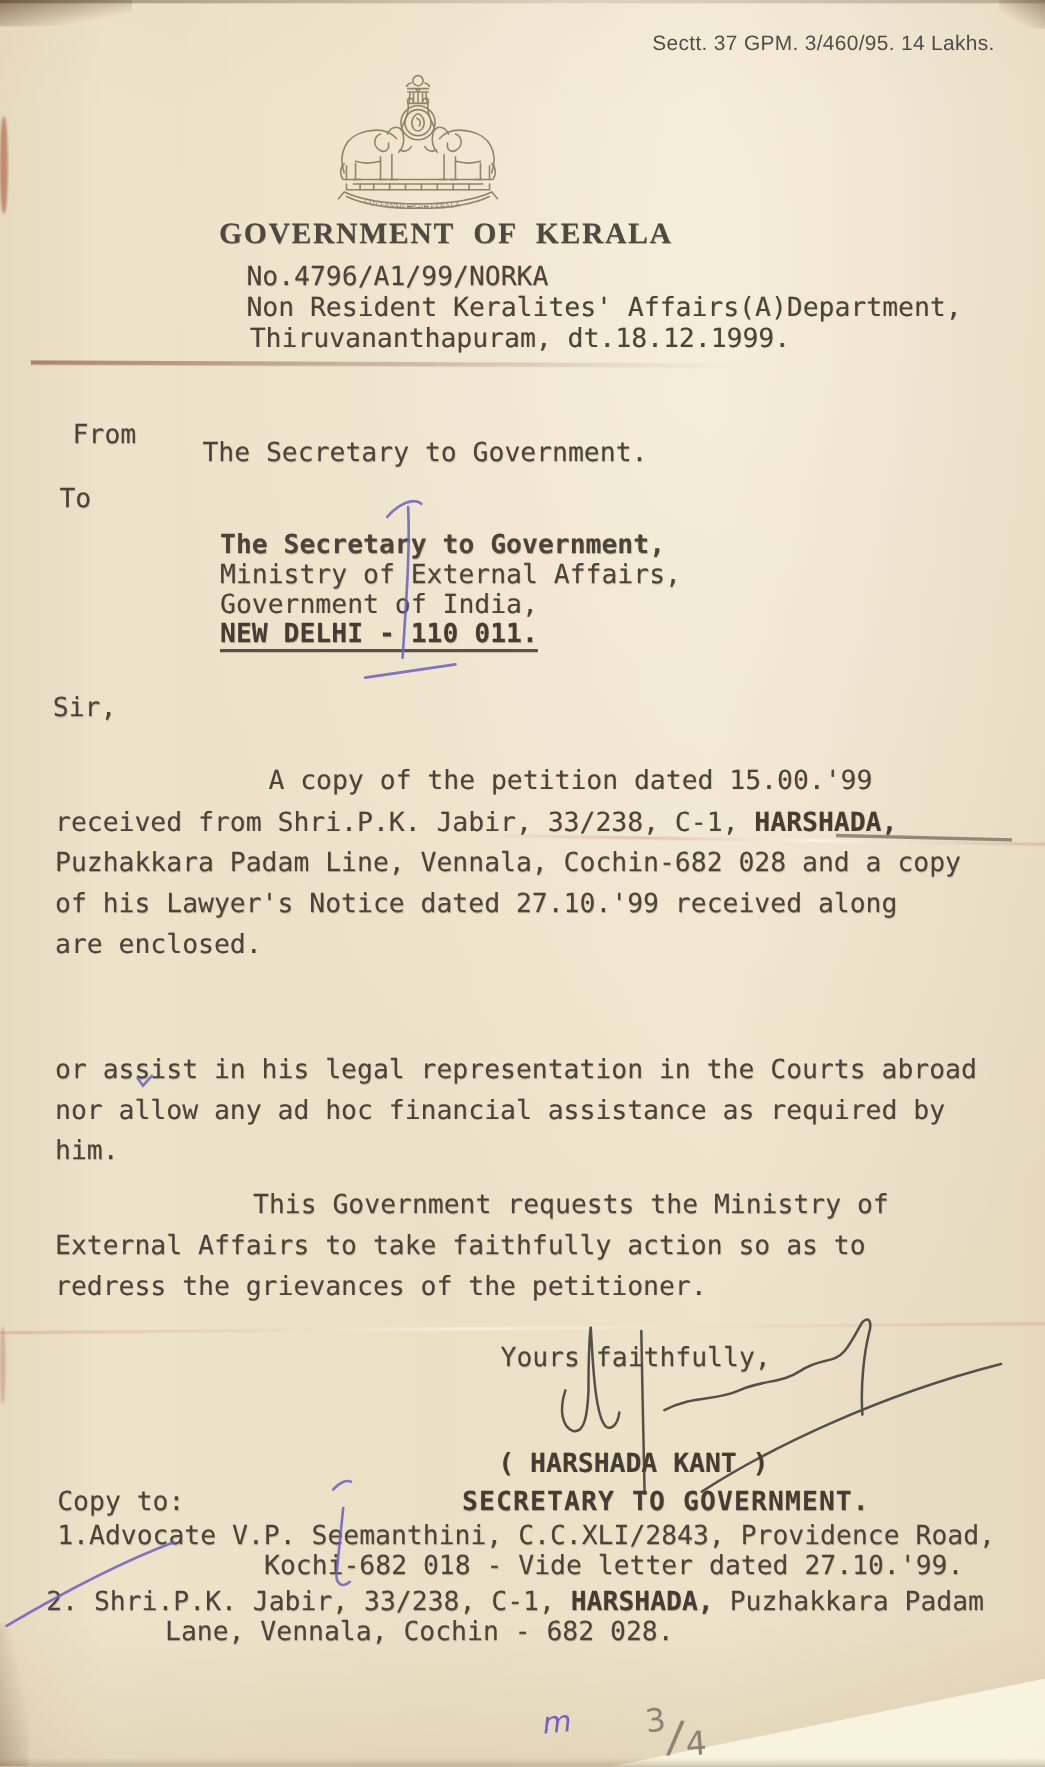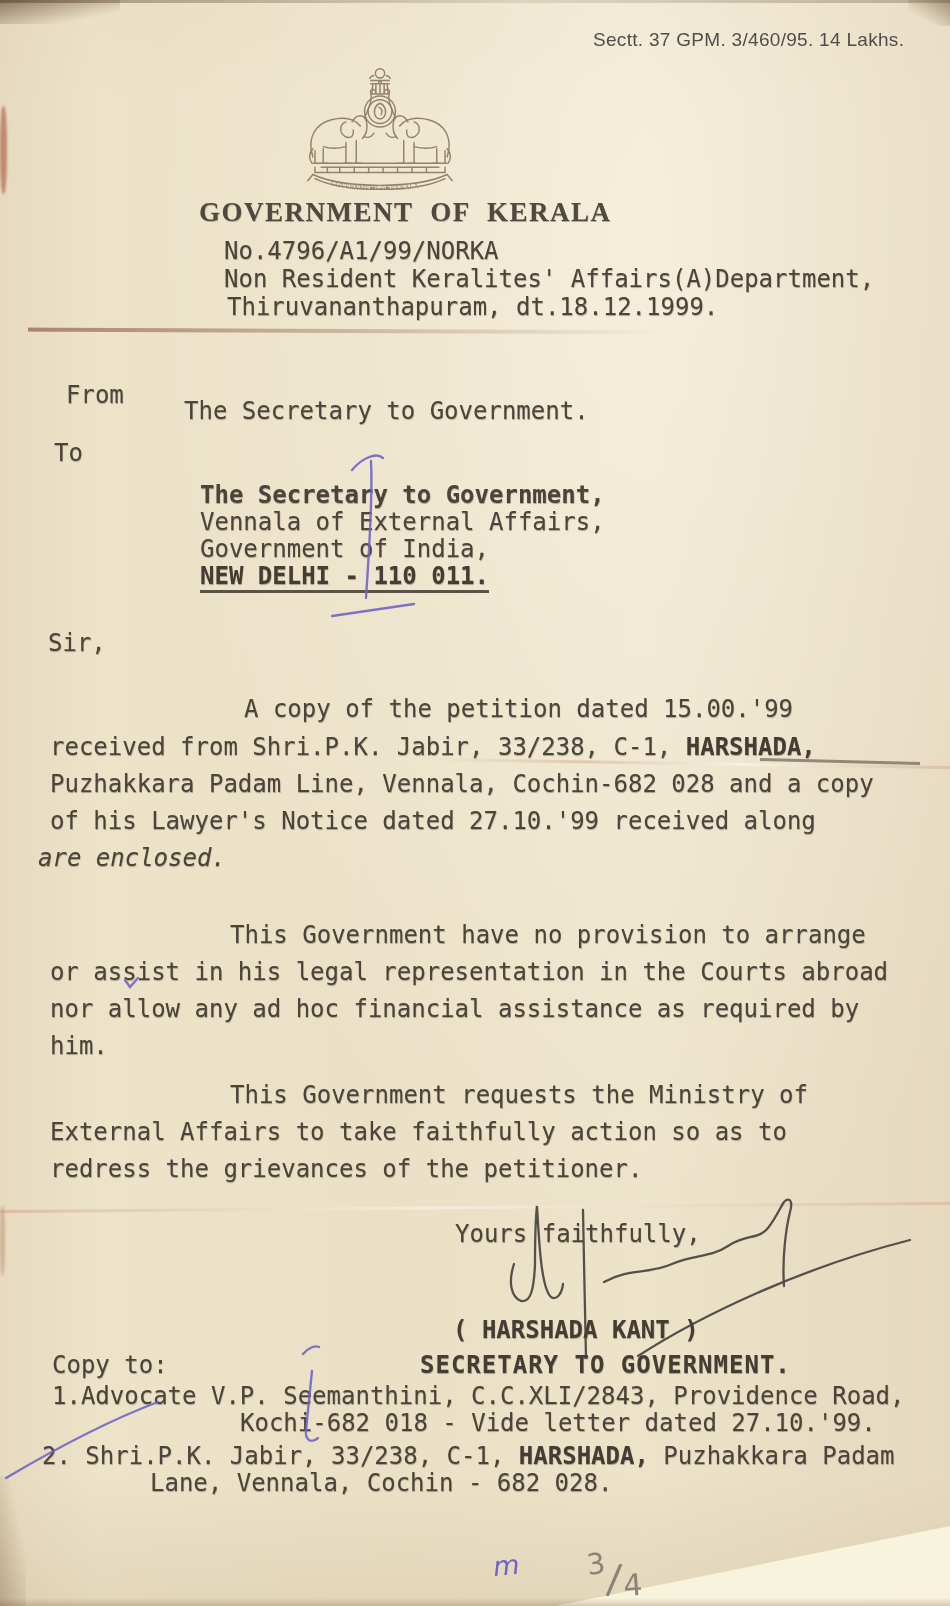--- a/index.html
+++ b/index.html
@@ -114,33 +114,32 @@
 
   <div class="serif-head" style="left:199px;top:197px;">GOVERNMENT OF KERALA</div>
   <div class="tw" style="left:224px;top:238px;">No.4796/A1/99/NORKA</div>
   <div class="tw" style="left:224px;top:266px;text-align:center;">Non Resident Keralites' Affairs(A)Department,</div>
   <div class="tw" style="left:227px;top:294px;">Thiruvananthapuram, dt.18.12.1999.</div>
 
   <div class="tw" style="left:66px;top:346px;margin-top:36px;">From</div>
   <div class="tw" style="left:184px;top:398px;">The Secretary to Government.</div>
   <div class="tw" style="left:54px;top:440px;">To</div>
   <div class="tw" style="left:200px;top:482px;font-weight:bold;">The Secretary to Government,</div>
-  <div class="tw" style="left:200px;top:509px;">Vennala of External Affairs,</div>
+  <div class="tw" style="left:200px;top:509px;">Ministry of External Affairs,</div>
   <div class="tw" style="left:200px;top:536px;">Government of India,</div>
   <div class="tw b u" style="left:200px;top:563px;">NEW DELHI - 110 011.</div>
 
   <div class="tw" style="left:48px;top:630px;">Sir,</div>
 
   <div class="tw" style="left:244px;top:696px;">A copy of the petition dated 15.00.'99</div>
   <div class="tw" style="left:50px;top:734px;"><span>received from Shri.P.K. Jabir, 33/238, C-1, </span><span class="b">HARSHADA,</span></div>
   <div class="tw" style="left:50px;top:771px;">Puzhakkara Padam Line, Vennala, Cochin-682 028 and a copy</div>
   <div class="tw" style="left:50px;top:808px;">of his Lawyer's Notice dated 27.10.'99 received along</div>
-  <div class="tw" style="left:38px;top:845px;font-style:italic;">are enclosed.</div>
+  <div class="tw" style="left:50px;top:845px;">are enclosed.</div>
 
-  <div class="tw" style="left:230px;top:922px;">This Government have no provision to arrange</div>
   <div class="tw" style="left:50px;top:959px;">or assist in his legal representation in the Courts abroad</div>
   <div class="tw" style="left:50px;top:996px;">nor allow any ad hoc financial assistance as required by</div>
   <div class="tw" style="left:50px;top:1033px;">him.</div>
 
   <div class="tw" style="left:230px;top:1082px;">This Government requests the Ministry of</div>
   <div class="tw" style="left:50px;top:1119px;">External Affairs to take faithfully action so as to</div>
   <div class="tw" style="left:50px;top:1156px;">redress the grievances of the petitioner.</div>
 
   <div class="tw" style="left:455px;top:1221px;">Yours faithfully,</div>
   <div class="tw b" style="left:453px;top:1317px;">( HARSHADA KANT )</div>

